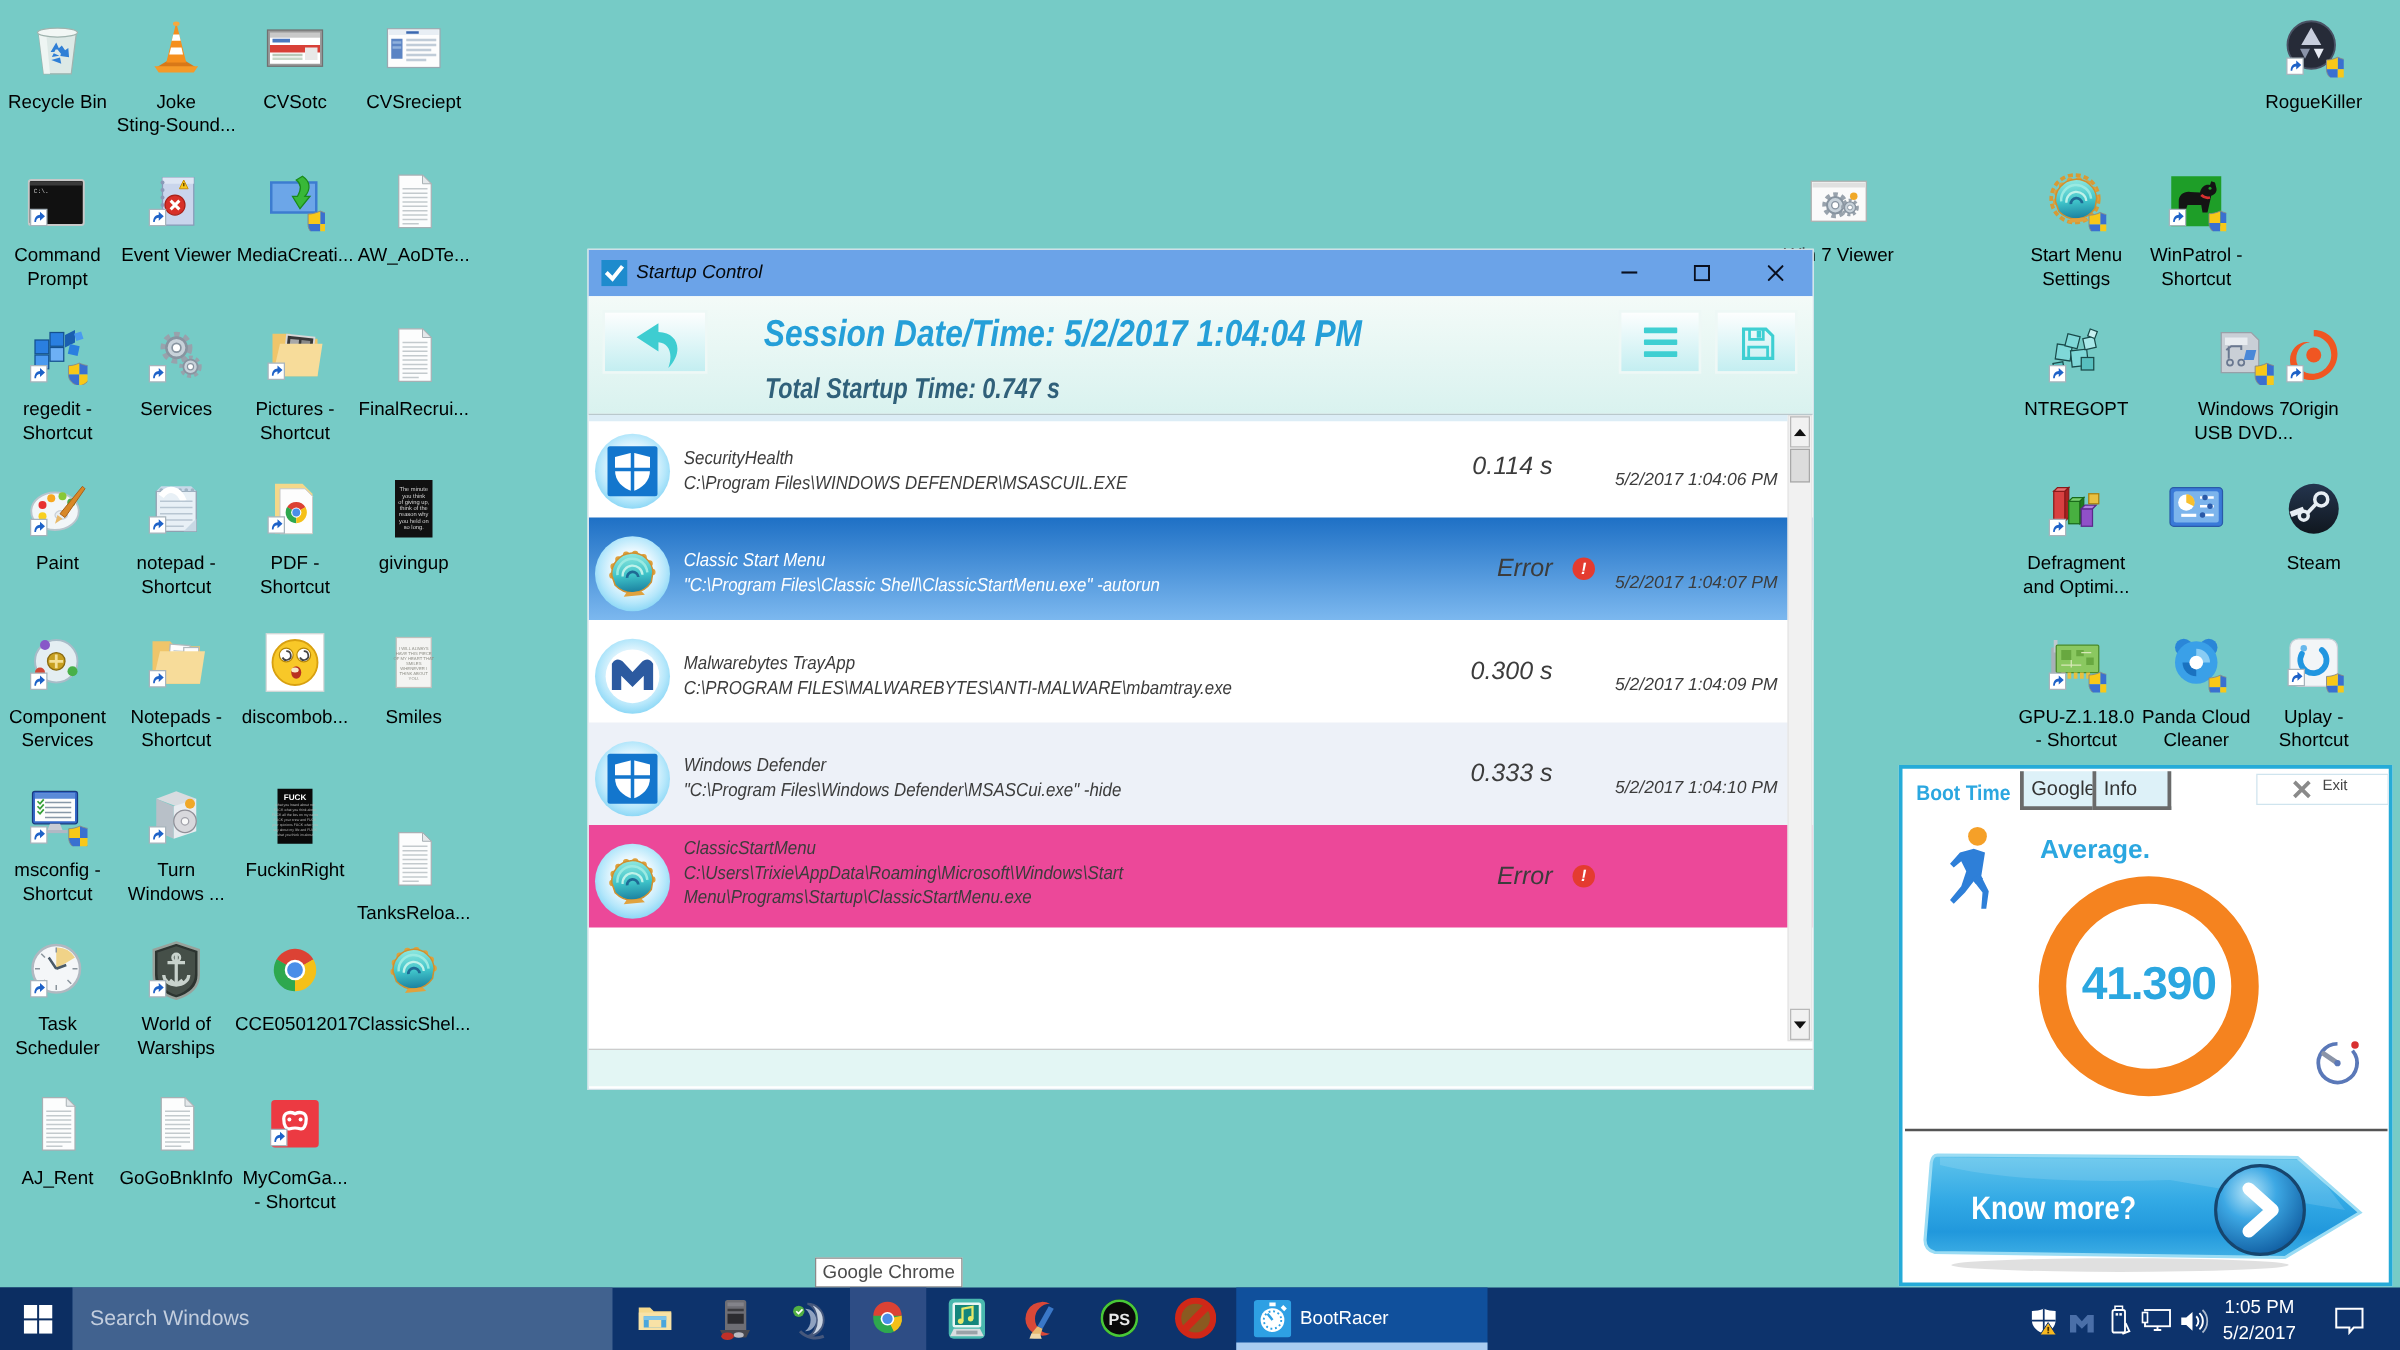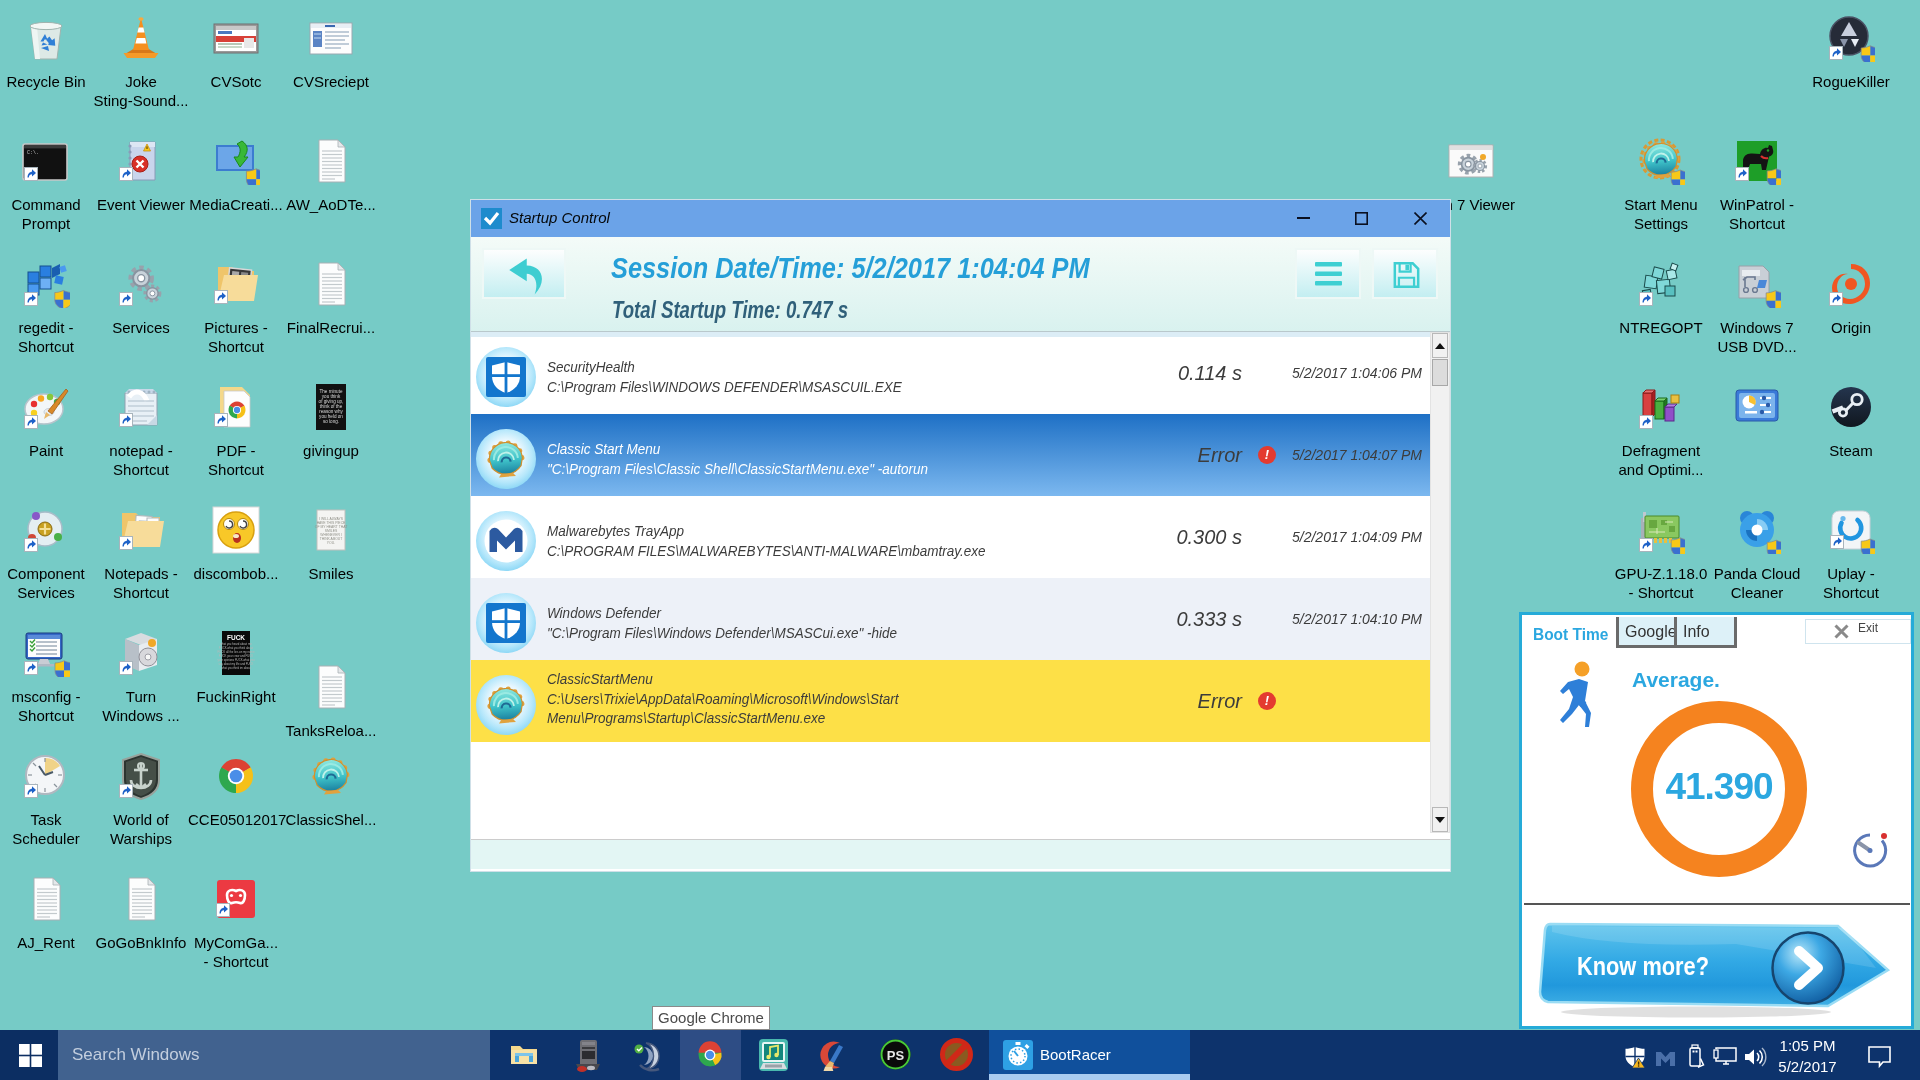--- a/index.html
+++ b/index.html
@@ -9,21 +9,21 @@
   .di svg { display:block; margin:0 auto; }
   .lb { margin-top:10px; font-size:15px; line-height:19px; color:#000; }
   .abs { position:absolute; }
   .row { position:absolute; left:0; width:979px; height:82px; }
   .row.sel { background:linear-gradient(#1e70c5,#7cb8ef); }
   .row.sel .rname, .row.sel .rpath { color:#fff; }
   .rico { position:absolute; left:4px; top:14px; }
   .rname { position:absolute; left:76px; top:26px; font-size:15px; color:#3c3c3c; transform:scaleX(0.9); transform-origin:0 0; white-space:nowrap; }
   .rpath { position:absolute; left:76px; top:46px; font-size:15px; color:#3c3c3c; transform:scaleX(0.9); transform-origin:0 0; }
   .rtime { position:absolute; left:571px; top:0; width:200px; height:82px; font-size:20px; color:#3c3c3c; display:flex; align-items:center; justify-content:flex-end; }
-  .rdate { position:absolute; left:751px; top:0; width:200px; height:82px; font-size:14px; color:#3c3c3c; display:flex; align-items:center; justify-content:flex-end; }
+  .rdate { position:absolute; left:751px; top:10px; width:200px; height:82px; font-size:14px; color:#3c3c3c; display:flex; align-items:center; justify-content:flex-end; }
   .rerr { position:absolute; left:787px; top:32px; width:18px; height:18px; border-radius:50%; background:#e43b30; }
   .rerr span { display:block; text-align:center; color:#fff; font-size:13px; font-weight:bold; line-height:18px; }
   .sbtn { left:1px; width:16px; height:25px; background:#f1f1f1; border:1px solid #b8b8b8; display:flex; align-items:center; justify-content:center; }
 </style>
 </head>
 <body>
 <svg width="0" height="0" style="position:absolute">
   <defs>
     <radialGradient id="glow" cx="50%" cy="45%" r="55%">
       <stop offset="0%" stop-color="#ffffff"></stop>
@@ -564,21 +564,21 @@
     <rect x="16" y="8" width="10" height="10" transform="rotate(14 21 13)"></rect>
     <rect x="30" y="10" width="9" height="9" fill="#a8e8e8" transform="rotate(-12 34 14)"></rect>
     <rect x="28" y="26" width="10" height="10" fill="#58c0c0"></rect>
     <rect x="34" y="4" width="6" height="6" fill="#c8f0f0" transform="rotate(20 37 7)"></rect>
     <rect x="6" y="30" width="8" height="8" fill="#58c0c0" transform="rotate(-10 10 34)"></rect>
   </g>
   <use href="#badge" x="2" y="32"></use>
 </svg>
     <div class="lb">NTREGOPT</div>
   </div>
-<div class="di" style="left:1709px;top:260px">
+<div class="di" style="left:1747px;top:260px">
     <svg width="48" height="48" viewBox="0 0 48 48">
   <path d="M6 6 H30 L36 12 V38 H6 Z" fill="#c9cfd6" stroke="#98a0a8" stroke-width="1"></path>
   <path d="M9 10 H27 V16 H9 Z" fill="#e8ecf0"></path>
   <path d="M10 20 l4 -3 8 0 0 3 M12 17 v10" stroke="#6a7890" stroke-width="1.6" fill="none"></path>
   <circle cx="13" cy="30" r="2.4" fill="none" stroke="#6a7890" stroke-width="1.4"></circle>
   <circle cx="22" cy="30" r="2.4" fill="none" stroke="#6a7890" stroke-width="1.4"></circle>
   <path d="M26 20 h8 l-2 8 h-8 z" fill="#4a88d8"></path>
   <use href="#uac" x="26" y="24" transform="scale(1.25)"></use>
 </svg>
     <div class="lb">Windows 7<br>USB DVD...</div>
@@ -771,21 +771,21 @@
     </div>
     <div class="row" style="top:246px;background:#edf1f8;">
       <svg class="rico" width="62" height="62">
           <use href="#defico"></use>
         </svg>
       <div class="rname">Windows Defender</div>
       <div class="rpath">"C:\Program Files\Windows Defender\MSASCui.exe" -hide</div>
       <div class="rtime">0.333 s</div>
       <div class="rdate">5/2/2017 1:04:10 PM</div>
     </div>
-    <div class="row" style="top:328px;background:#fde047;">
+    <div class="row" style="top:328px;background:#ec4899;">
       <svg class="rico" width="62" height="62">
           <use href="#shellico"></use>
         </svg>
       <div class="rname" style="top:10px;">ClassicStartMenu</div>
       <div class="rpath" style="top:29px;width:390px;line-height:19px;">C:\Users\Trixie\AppData\Roaming\Microsoft\Windows\Start Menu\Programs\Startup\ClassicStartMenu.exe</div>
       <div class="rtime">Error</div>
       <div class="rerr">
           <span>!</span>
         </div>
     </div>

